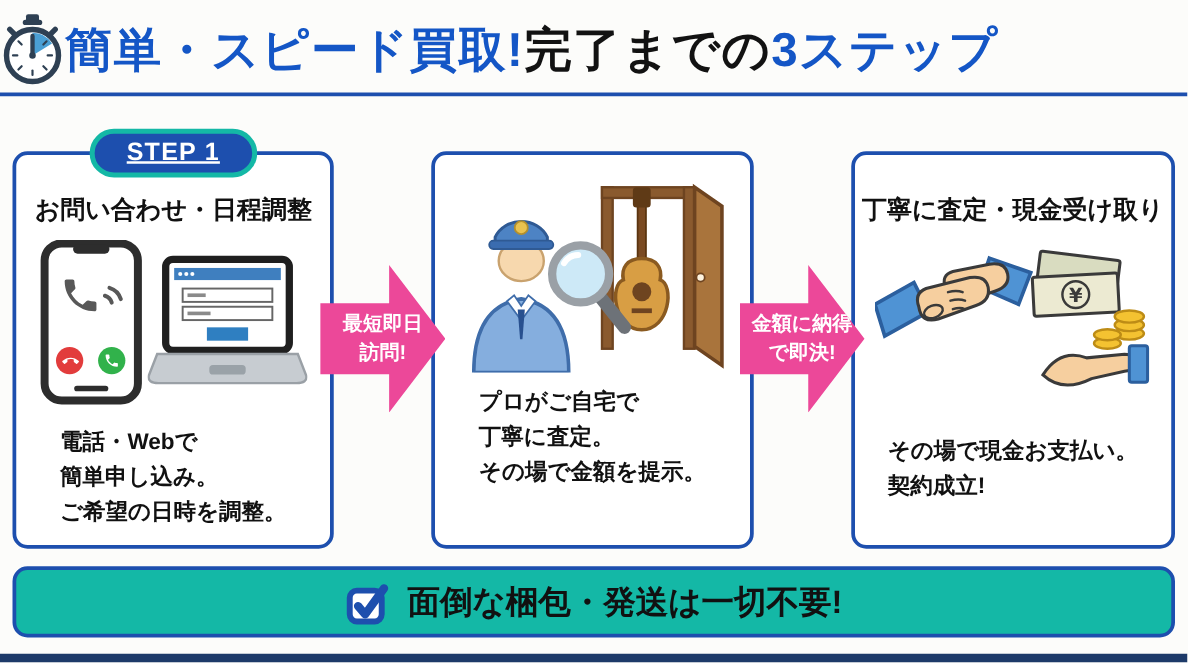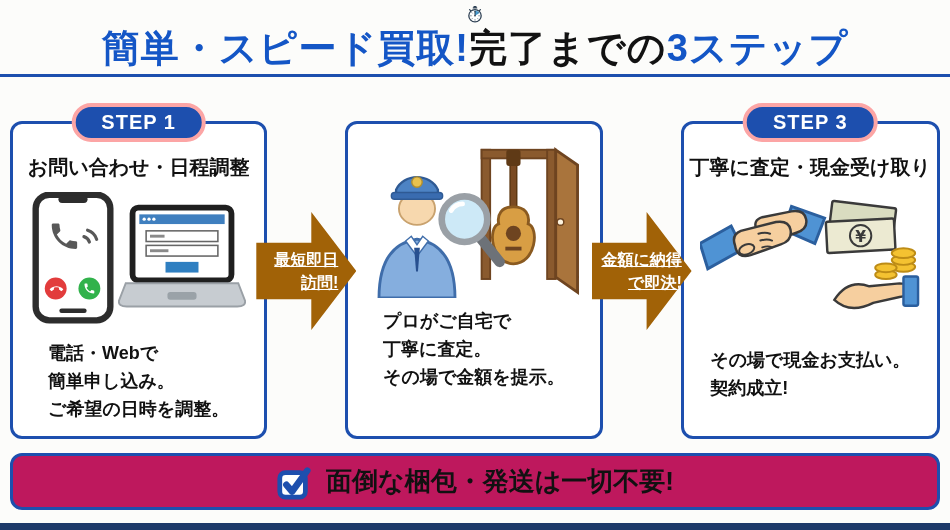--- a/index.html
+++ b/index.html
@@ -6,57 +6,56 @@
   body{
     width:950px;height:530px;overflow:hidden;position:relative;
     background:#fcfcfa;
     font-family:"Liberation Sans","DejaVu Sans",sans-serif;
     color:#111;
   }
   
   .header{
     height:68px;display:flex;align-items:center;
     padding-top:6px;
-    flex-direction:column;
   }
   .title{font-size:38px;font-weight:800;letter-spacing:1px;margin:0;white-space:nowrap;}
   .title .blue{color:#1456c6;}
   .title .dark{color:#121212;}
   .divider{height:3px;background:#1d4fae;width:100%;}
   
   .steps-row{display:flex;align-items:flex-start;margin:44px 10px 0;}
   .card{
     flex:1;position:relative;z-index:1;height:318px;box-sizing:border-box;
     background:#ffffff;border:3px solid #1d4fae;border-radius:12px;
     padding:22px 6px 12px;display:flex;flex-direction:column;align-items:center;
   }
   .badge{
     position:absolute;top:-21px;left:50%;transform:translateX(-50%);
     background:#1d4fae;color:#fff;font-weight:800;font-size:20px;letter-spacing:1px;
-    padding:4px 26px;border-radius:24px;border:4px solid #fca5a5;white-space:nowrap;
+    padding:4px 26px;border-radius:24px;border:4px solid #14b8a6;white-space:nowrap;text-decoration:underline;
   }
   .card-title{font-size:20px;font-weight:800;margin:8px 0 4px;text-align:center;white-space:nowrap;}
   .illus{height:152px;display:flex;align-items:center;justify-content:center;gap:4px;width:100%;}
   .desc{
     font-size:18px;font-weight:700;text-align:left;margin:10px 0 0;
     line-height:1.55;white-space:pre-line;
   }
   .arrow-wrap{width:78px;display:flex;align-items:center;justify-content:center;align-self:stretch;}
   .arrow{
     position:relative;z-index:2;width:100px;height:118px;margin:0 -11px;flex:none;
-    background:#a16207;
+    background:#ec4899;
     clip-path:polygon(0 26%,55% 26%,55% 0,100% 50%,55% 100%,55% 74%,0 74%);
     display:flex;align-items:center;justify-content:center;
-    color:#fff;font-size:16px;font-weight:700;text-align:right;
-    line-height:1.45;white-space:pre-line;margin-top:-18px;text-decoration:underline;
+    color:#fff;font-size:16px;font-weight:700;text-align:center;
+    line-height:1.45;white-space:pre-line;margin-top:-18px;
   }
   
   .banner{
     margin:14px 10px 0;height:57px;box-sizing:border-box;
-    border:3px solid #1d4fae;border-radius:12px;background:#be185d;
+    border:3px solid #1d4fae;border-radius:12px;background:#14b8a6;
     display:flex;align-items:center;justify-content:center;gap:14px;
   }
   .banner-text{font-size:26px;font-weight:800;white-space:nowrap;}
   .bottom-strip{position:absolute;left:0;bottom:0;width:100%;height:7px;background:#1d3a69;}
 </style>
 </head>
 <body>
 
 <div class="page">
 
@@ -173,21 +172,20 @@
 丁寧に査定。
 その場で金額を提示。</p>
     </section>
 
     <div class="arrow-wrap">
       <div class="arrow">金額に納得
 で即決!</div>
     </div>
 
     <section class="card">
-      <div class="badge">STEP 3</div>
       <h2 class="card-title">丁寧に査定・現金受け取り</h2>
       <div class="illus">
         <svg width="220" height="148" viewBox="0 0 226 152">
 
           <g>
             <polygon points="0,58 32,40 44,64 8,84" fill="#4f93d4" stroke="#2b5f9e" stroke-width="3"></polygon>
             <polygon points="94,20 128,32 118,58 86,44" fill="#4f93d4" stroke="#2b5f9e" stroke-width="3"></polygon>
             <path d="M58,44 Q54,34 64,31 L94,25 Q107,23 109,33 Q111,43 99,47 L70,57 Q59,60 58,44 Z" fill="#f6cf9f" stroke="#3a3a3a" stroke-width="2.5"></path>
             <path d="M36,60 Q32,49 42,45 L78,36 Q91,34 93,44 Q95,55 83,59 L52,70 Q38,74 36,60 Z" fill="#f6cf9f" stroke="#3a3a3a" stroke-width="2.5"></path>
             <g stroke="#3a3a3a" stroke-width="2" fill="none" stroke-linecap="round">

